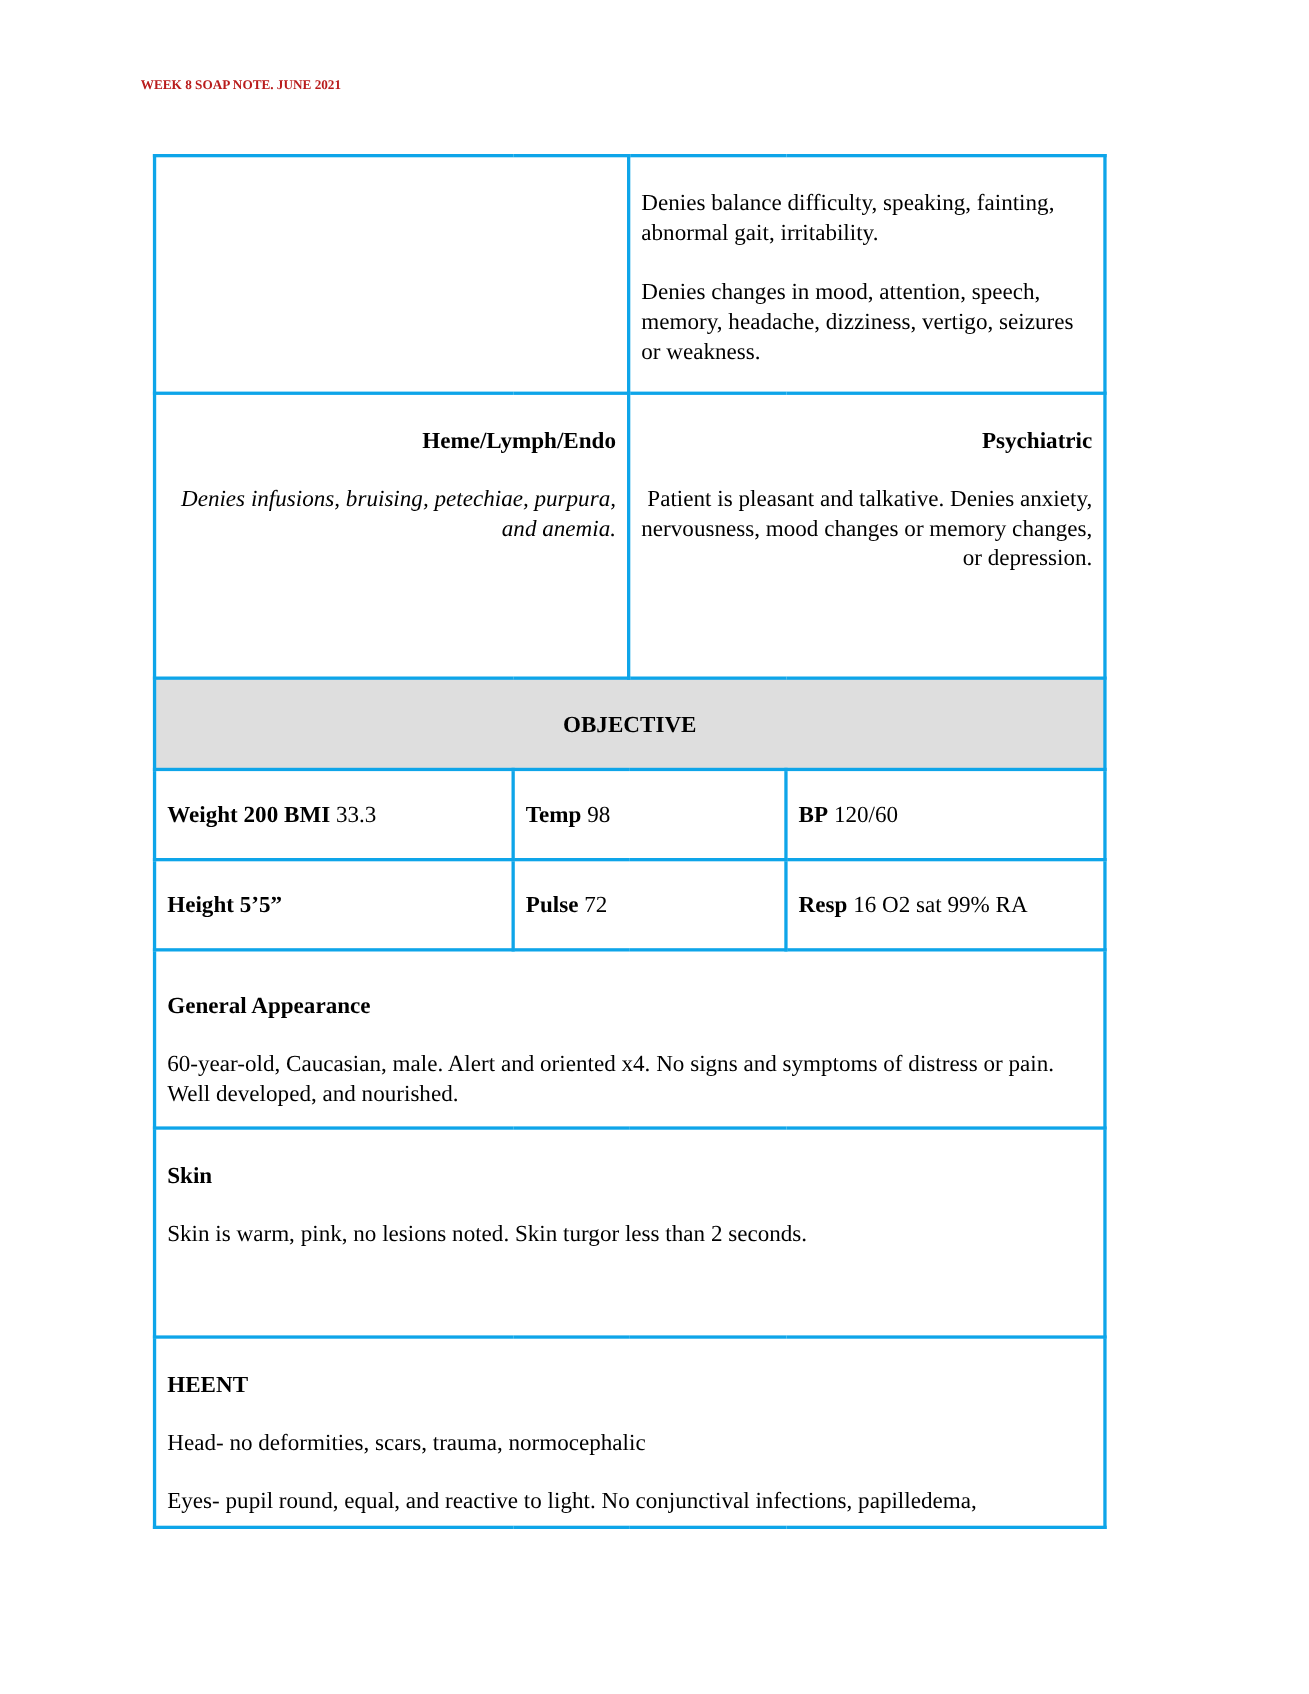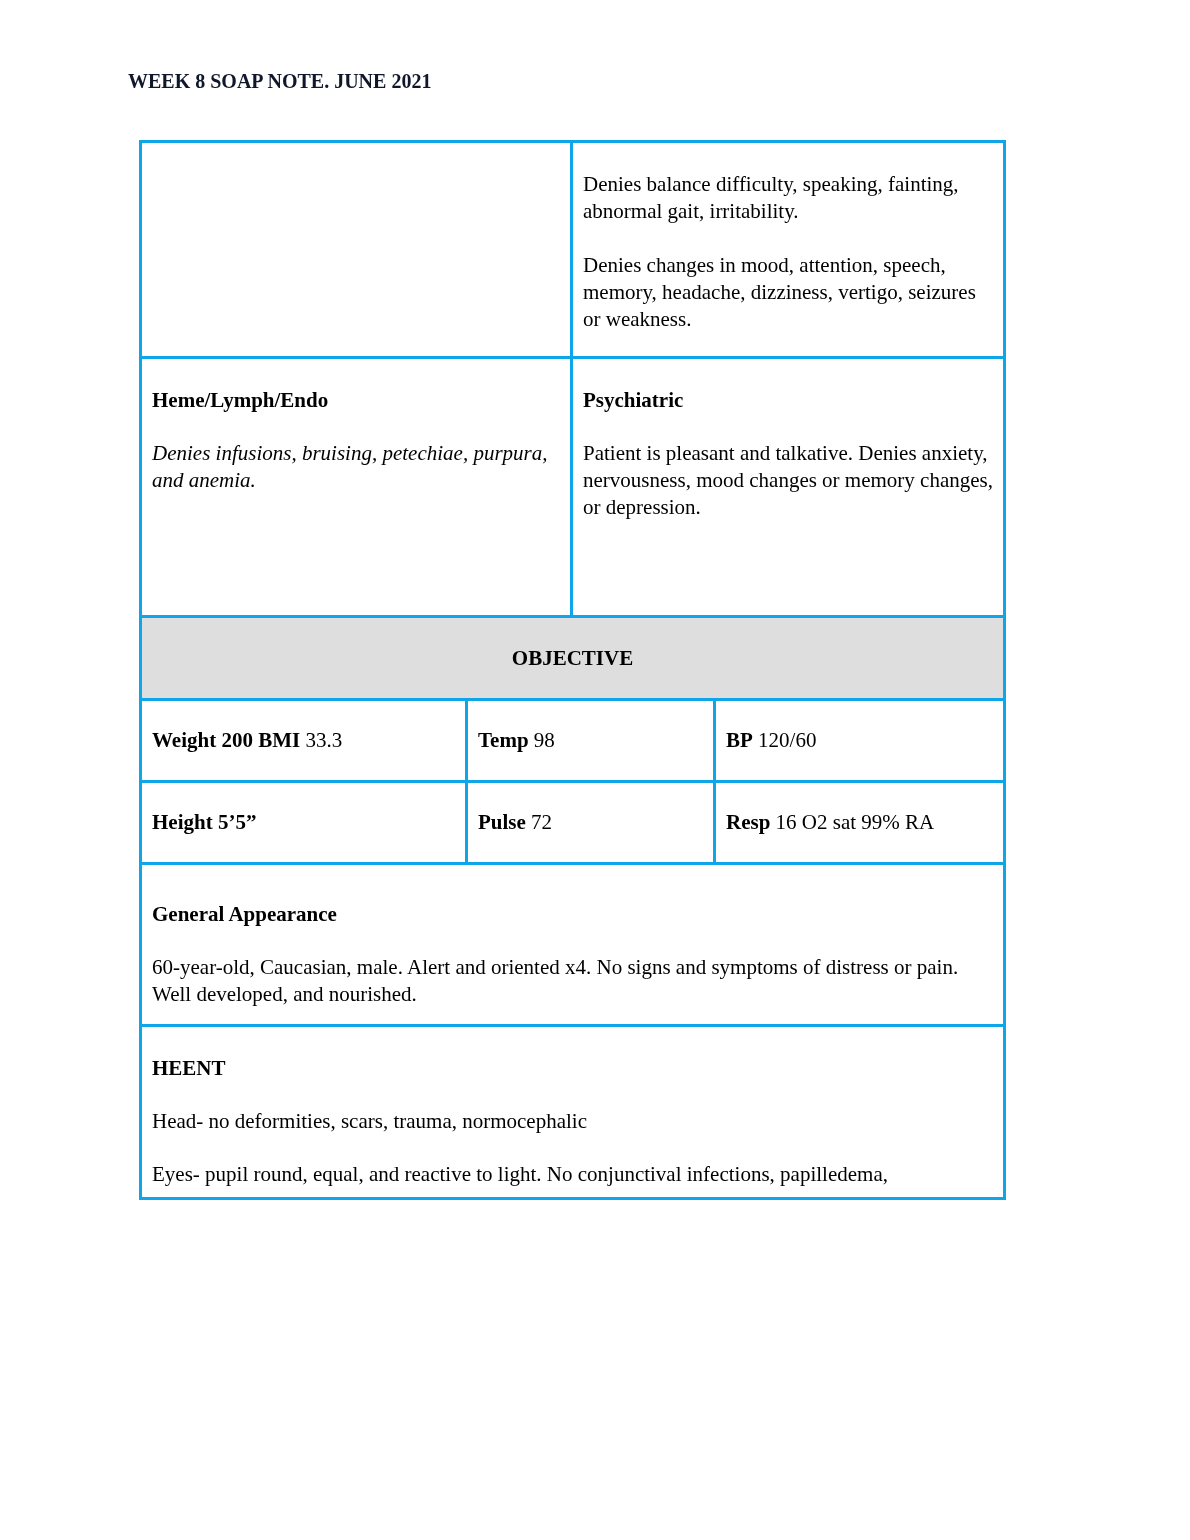--- a/index.html
+++ b/index.html
@@ -3,21 +3,21 @@
 <meta charset="utf-8">
 <style>
   html, body { margin: 0; padding: 0; background: #ffffff; }
   body {
     width: 1190px; height: 1540px; position: relative; overflow: hidden;
     font-family: "Liberation Serif", "DejaVu Serif", serif;
     color: #000000;
   }
   .doc-title {
     position: absolute; left: 128px; top: 70px;
-    font-size: 20px; font-weight: bold; color: #0f172a;
+    font-size: 12px; font-weight: bold; color: #b91c1c;
     letter-spacing: 0;
   }
   .soap-table {
     position: absolute; left: 139px; top: 140px;
     width: 864px;
     border-collapse: collapse;
     table-layout: fixed;
     border: 3px solid #000;
   }
   .soap-table td {
@@ -26,21 +26,21 @@
     padding: 0 10px;
     font-size: 21px;
     line-height: 27px;
   }
   .soap-table td p { margin: 0; }
   .hdr { font-weight: bold; }
   .ital { font-style: italic; }
   .row-top td { height: 213px; }
   .row-top .cell-inner { padding-top: 28px; }
   .row-heme td { height: 256px; }
-  .row-heme .cell-inner { padding-top: 28px; }
+  .row-heme .cell-inner { padding-top: 28px; text-align: right; }
   .row-obj td { height: 80px; background: #dedede; vertical-align: middle; text-align: center; }
   .row-vital td { height: 79px; vertical-align: middle; margin-left: 20px; }
   .row-ga td { height: 159px; }
   .row-ga .cell-inner { padding-top: 36px; }
   .row-skin td { height: 187px; }
   .row-skin .cell-inner { padding-top: 28px; }
   .row-heent td { height: 170px; }
   .row-heent .cell-inner { padding-top: 28px; }
   .gap { height: 27px; }
   .gap-h { height: 26px; }
@@ -126,20 +126,29 @@
   <tr class="row-ga">
     <td colspan="5">
       <div class="cell-inner">
         <p class="hdr">General Appearance</p>
         <div class="gap-h"></div>
         <p>60-year-old, Caucasian, male. Alert and oriented x4. No signs and symptoms of distress or pain.  Well developed, and nourished.</p>
       </div>
     </td>
   </tr>
 
+  <tr class="row-skin">
+    <td colspan="5">
+      <div class="cell-inner">
+        <p class="hdr">Skin</p>
+        <div class="gap-h"></div>
+        <p>Skin is warm, pink, no lesions noted. Skin turgor less than 2 seconds.</p>
+      </div>
+    </td>
+  </tr>
 
   <tr class="row-heent">
     <td colspan="5">
       <div class="cell-inner">
         <p class="hdr">HEENT</p>
         <div class="gap-h"></div>
         <p>Head- no deformities, scars, trauma, normocephalic</p>
         <div class="gap-h"></div>
         <p>Eyes- pupil round, equal, and reactive to light. No conjunctival infections, papilledema,</p>
       </div>

